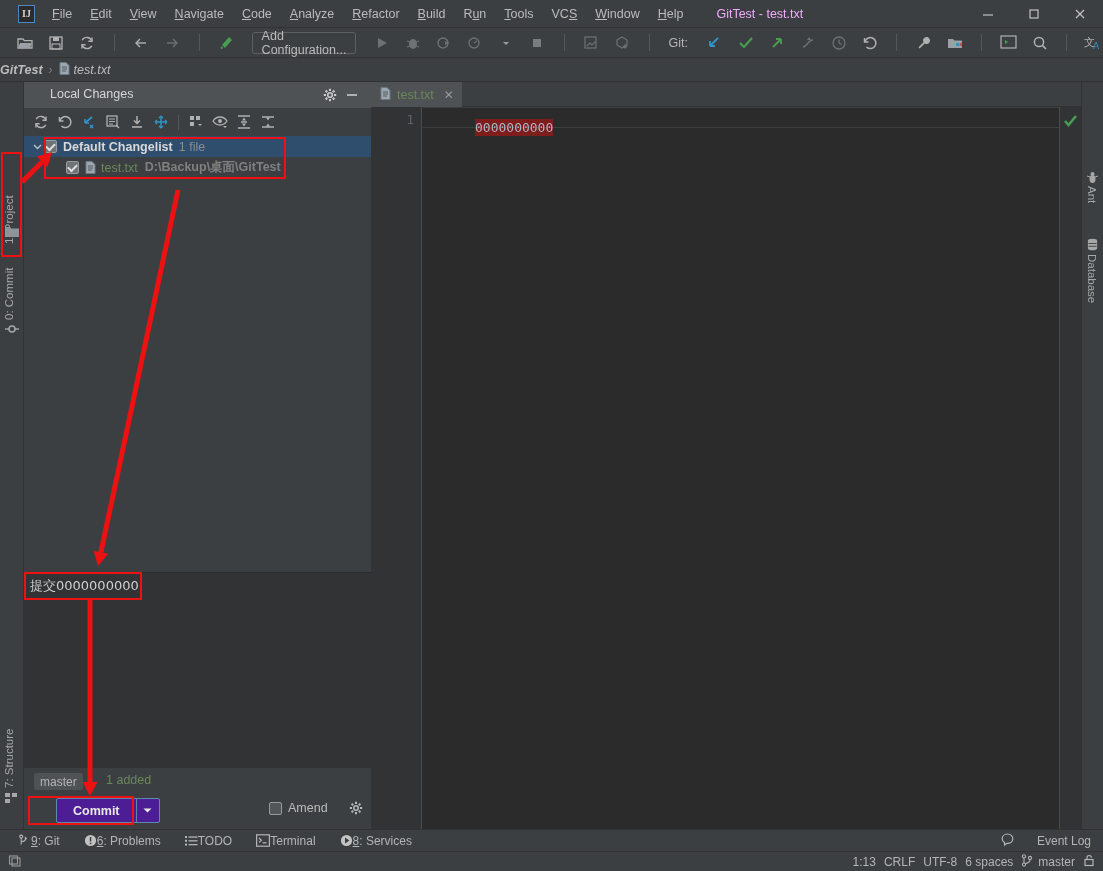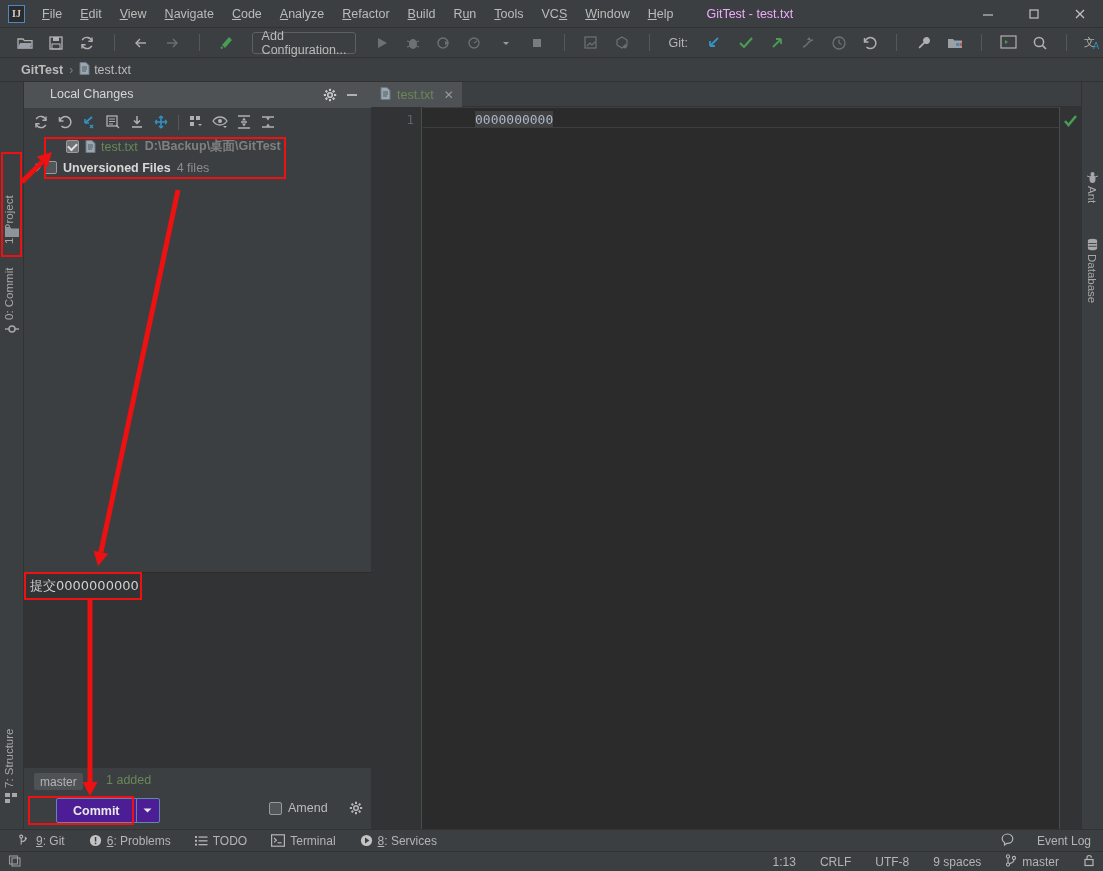--- a/index.html
+++ b/index.html
@@ -12,21 +12,21 @@
   }
   #root { position: relative; width: 1103px; height: 871px; }
 
   
   .titlebar {
     position: absolute; left: 0; top: 0; width: 1103px; height: 28px;
     background: #3c3f41; display: flex; align-items: center;
     border-bottom: 1px solid #323232;
   }
   .ij-logo {
-    width: 17px; height: 18px; margin-left: 8px; margin-right: 8px;
+    width: 17px; height: 18px; margin-left: 18px; margin-right: 8px;
     background: #2b2b2b; border: 1px solid #4a88c7;
     color: #d0d0d0; font-size: 10px; font-weight: bold;
     display: flex; align-items: center; justify-content: center;
     font-family: "Liberation Serif", serif;
   }
   .menubar { display: flex; align-items: center; }
   .menu-item {
     font-size: 12.5px; color: #bbbbbb; padding: 3px 9px; cursor: default;
     white-space: nowrap;
   }
@@ -55,22 +55,22 @@
   .addconf {
     height: 22px; border: 1px solid #5e6060; border-radius: 3px;
     padding: 0 9px; display: flex; align-items: center;
     font-size: 12.5px; color: #bbbbbb; margin: 0 4px; background: #3c3f41;
   }
   .git-label { font-size: 12.5px; color: #b5b5b5; margin: 0 5px 0 2px; }
 
   
   .navbar {
     position: absolute; left: 0; top: 58px; width: 1103px; height: 24px;
-    background: #3c3f41; display: flex; align-items: center; padding-left: 21px;
-    font-size: 12.5px; border-bottom: 1px solid #323232;
+    background: #3c3f41; display: flex; align-items: center; padding-left: 0;
+    font-size: 12.5px; border-bottom: 1px solid #323232; font-style: italic;
   }
   .crumb { color: #bbbbbb; font-weight: bold; }
   .crumb-sep { color: #808080; margin: 0 6px; font-size: 12px; }
   .crumb2 { color: #bbbbbb; font-weight: normal; display: flex; align-items: center; gap: 4px; }
 
   
   .stripe-left {
     position: absolute; left: 0; top: 82px; width: 24px; height: 747px;
     background: #3c3f41; border-right: 1px solid #323232;
   }
@@ -201,54 +201,54 @@
   }
   .code-area {
     position: absolute; left: 52px; top: 25px; width: 636px; height: 722px;
     background: #2b2b2b;
   }
   .code-line {
     position: absolute; left: 0; top: 0; width: 636px; height: 21px;
     border-top: 1px solid #3c3f41; border-bottom: 1px solid #3c3f41;
   }
   .code-sel {
-    position: absolute; left: 52px; top: 4px; background: #404040;
+    position: absolute; left: 52px; top: 12px; background: #7f1d1d;
     color: #a9b7c6; font-family: "DejaVu Sans Mono", monospace; font-size: 13px;
     letter-spacing: 0px; padding: 1px 0;
   }
   .marker-bar {
     position: absolute; right: 0; top: 25px; width: 22px; height: 722px;
     background: #313335; border-left: 1px solid #4b4b4b;
   }
   .inspect-ok { position: absolute; right: 3px; top: 6px; }
 
   
   .bottom-stripe {
     position: absolute; left: 0; top: 829px; width: 1103px; height: 22px;
     background: #3c3f41; display: flex; align-items: center;
     border-top: 1px solid #323232; font-size: 12px;
   }
   .btab {
-    display: flex; align-items: center; gap: 5px; padding: 0 12px;
+    display: flex; align-items: center; padding: 0 12px;
     color: #b4b4b4; white-space: nowrap;
   }
   .btab u { text-decoration: underline; }
   .eventlog {
     position: absolute; right: 12px; display: flex; align-items: center; gap: 23px;
     color: #b4b4b4;
   }
 
   
   .statusbar {
     position: absolute; left: 0; top: 851px; width: 1103px; height: 20px;
     background: #3c3f41; display: flex; align-items: center;
     font-size: 12px; color: #b4b4b4; border-top: 1px solid #323232;
   }
   .sb-right {
-    position: absolute; right: 8px; display: flex; align-items: center; gap: 24px;
+    position: absolute; right: 8px; display: flex; align-items: center; gap: 8px;
   }
   .sb-left { margin-left: 8px; display: flex; align-items: center; }
 
   
   .ann { position: absolute; pointer-events: none; }
   .redbox { border: 2px solid #ee1111; }
   svg.arrow-svg { position: absolute; left: 0; top: 0; overflow: visible; pointer-events: none; }
 </style>
 </head>
 <body>
@@ -622,40 +622,40 @@
         <svg width="16" height="16" viewBox="0 0 16 16">
             <line x1="2" y1="3" x2="14" y2="3" stroke="#b0b0b0" stroke-width="1.5"></line>
             <line x1="2" y1="13" x2="14" y2="13" stroke="#b0b0b0" stroke-width="1.5"></line>
             <path d="M8 6.5l-2-3h4z" fill="#b0b0b0"></path>
             <path d="M8 9.5l-2 3h4z" fill="#b0b0b0"></path>
           </svg>
       </div>
     </div>
 
     <div class="tree" id="changes-tree">
+        <div class="tree-row sel">
+          <span class="arrow">
+            <svg width="9" height="9" viewBox="0 0 9 9">
+              <path d="M1 3l3.5 3.5L8 3" fill="none" stroke="#c0c0c0" stroke-width="1.4"></path>
+            </svg>
+          </span>
+          <span class="cbox on"></span>
+          <span class="lbl-bold">Default Changelist</span>
+          <span class="lbl-dim">1 file</span>
+        </div>
         <div class="tree-row" style="padding-left: 42px;">
           <span class="cbox on"></span>
           <span style="margin-right: 5px; display: inline-flex;">
             <svg width="11" height="13" viewBox="0 0 11 13">
               <path d="M1 0.5h6l3 3v9H1z" fill="#9aa7b0" stroke="#6d7a85"></path>
               <path d="M3 5h5M3 7h5M3 9h4" stroke="#4a545c" stroke-width="0.9"></path>
             </svg>
           </span>
           <span class="lbl-green">test.txt</span>
           <span class="lbl-path">D:\Backup\桌面\GitTest</span>
-        </div>
-        <div class="tree-row">
-          <span class="arrow">
-            <svg width="9" height="9" viewBox="0 0 9 9">
-              <path d="M3 1l3.5 3.5L3 8" fill="none" stroke="#c0c0c0" stroke-width="1.4"></path>
-            </svg>
-          </span>
-          <span class="cbox"></span>
-          <span class="lbl-bold">Unversioned Files</span>
-          <span class="lbl-dim">4 files</span>
         </div>
       </div>
   </div>
 
   <div class="commit-msg">
     <span>提交0000000000</span>
   </div>
 
   <div class="commit-bottom">
     <div class="branch-chip">master</div>
@@ -798,21 +798,21 @@
         <svg width="14" height="14" viewBox="0 0 14 14">
             <rect x="1.5" y="3" width="8" height="8" fill="none" stroke="#9a9a9a" stroke-width="1.1"></rect>
             <rect x="4" y="5" width="8" height="8" fill="none" stroke="#9a9a9a" stroke-width="1.1"></rect>
           </svg>
       </span>
     </div>
     <div class="sb-right">
       <span>1:13</span>
       <span>CRLF</span>
       <span>UTF-8</span>
-      <span>9 spaces</span>
+      <span>6 spaces</span>
       <span style="display:flex; align-items:center; gap:5px;">
         <span>
           <svg width="12" height="13" viewBox="0 0 12 13">
               <circle cx="3" cy="2.4" r="1.6" fill="none" stroke="#b4b4b4" stroke-width="1.1"></circle>
               <circle cx="3" cy="10.6" r="1.6" fill="none" stroke="#b4b4b4" stroke-width="1.1"></circle>
               <circle cx="9" cy="4" r="1.6" fill="none" stroke="#b4b4b4" stroke-width="1.1"></circle>
               <path d="M3 4v5M4.4 9.6C8 9 9 7 9 5.6" fill="none" stroke="#b4b4b4" stroke-width="1.1"></path>
             </svg>
         </span>
         <span>master</span>

